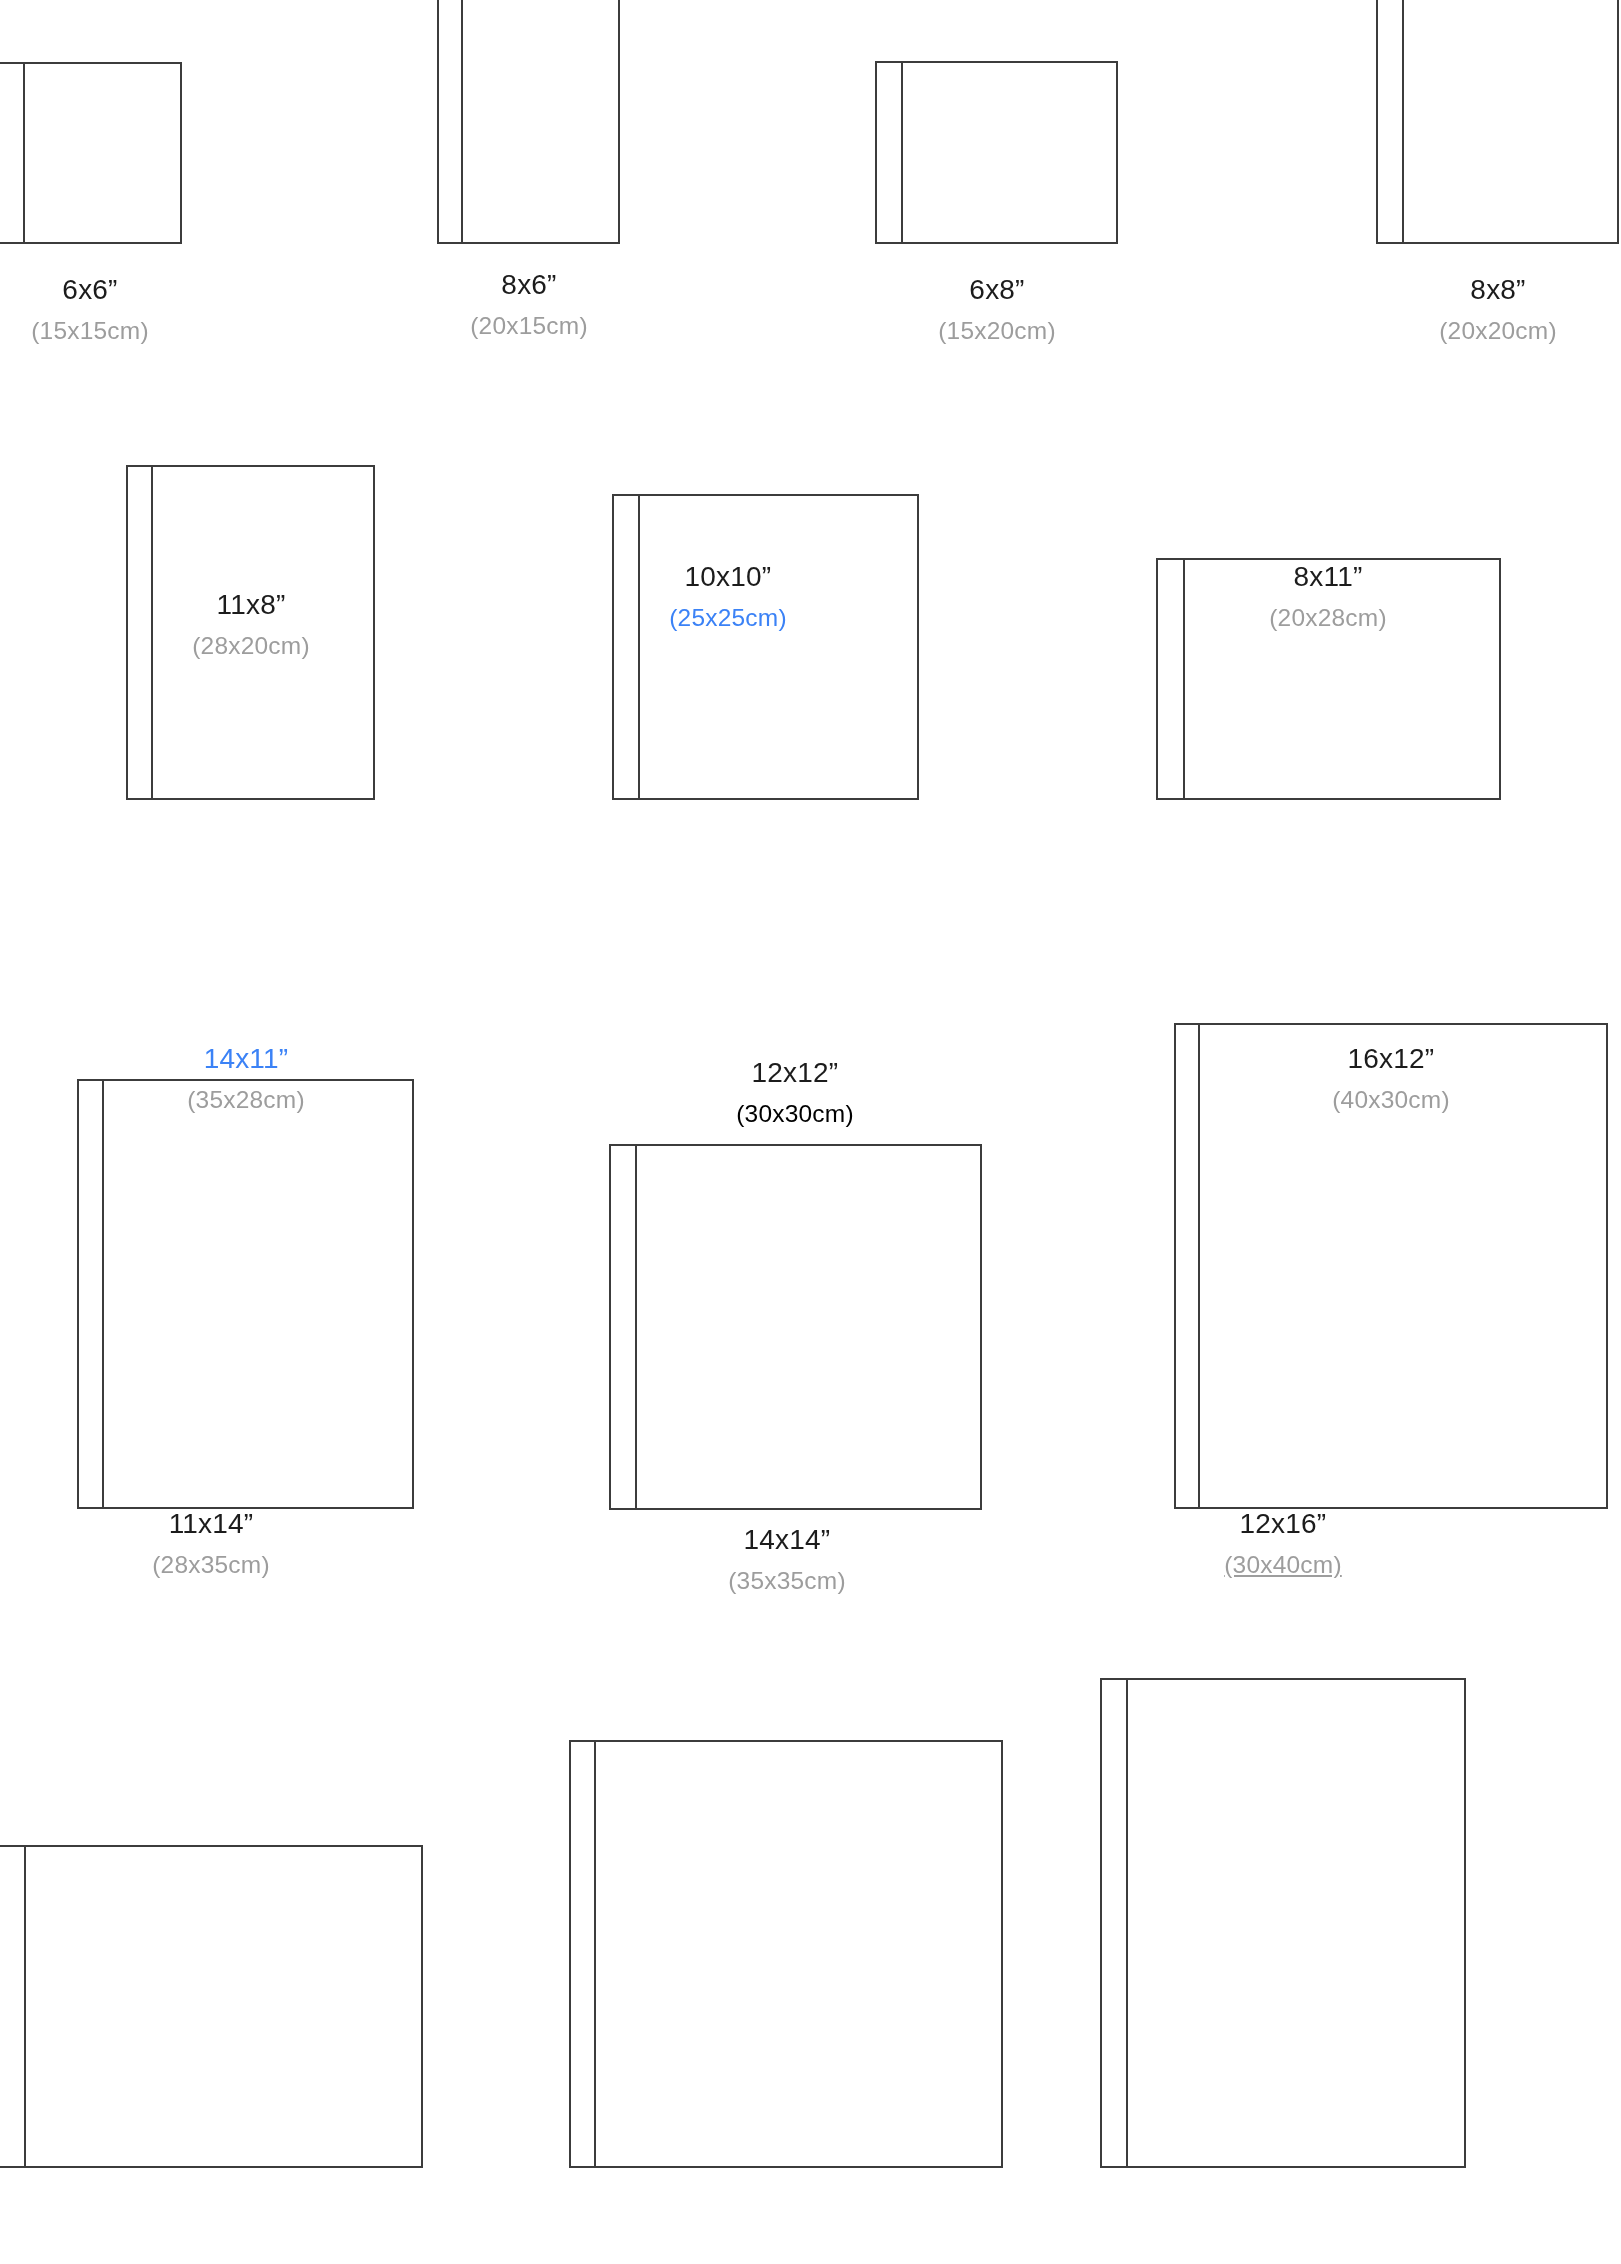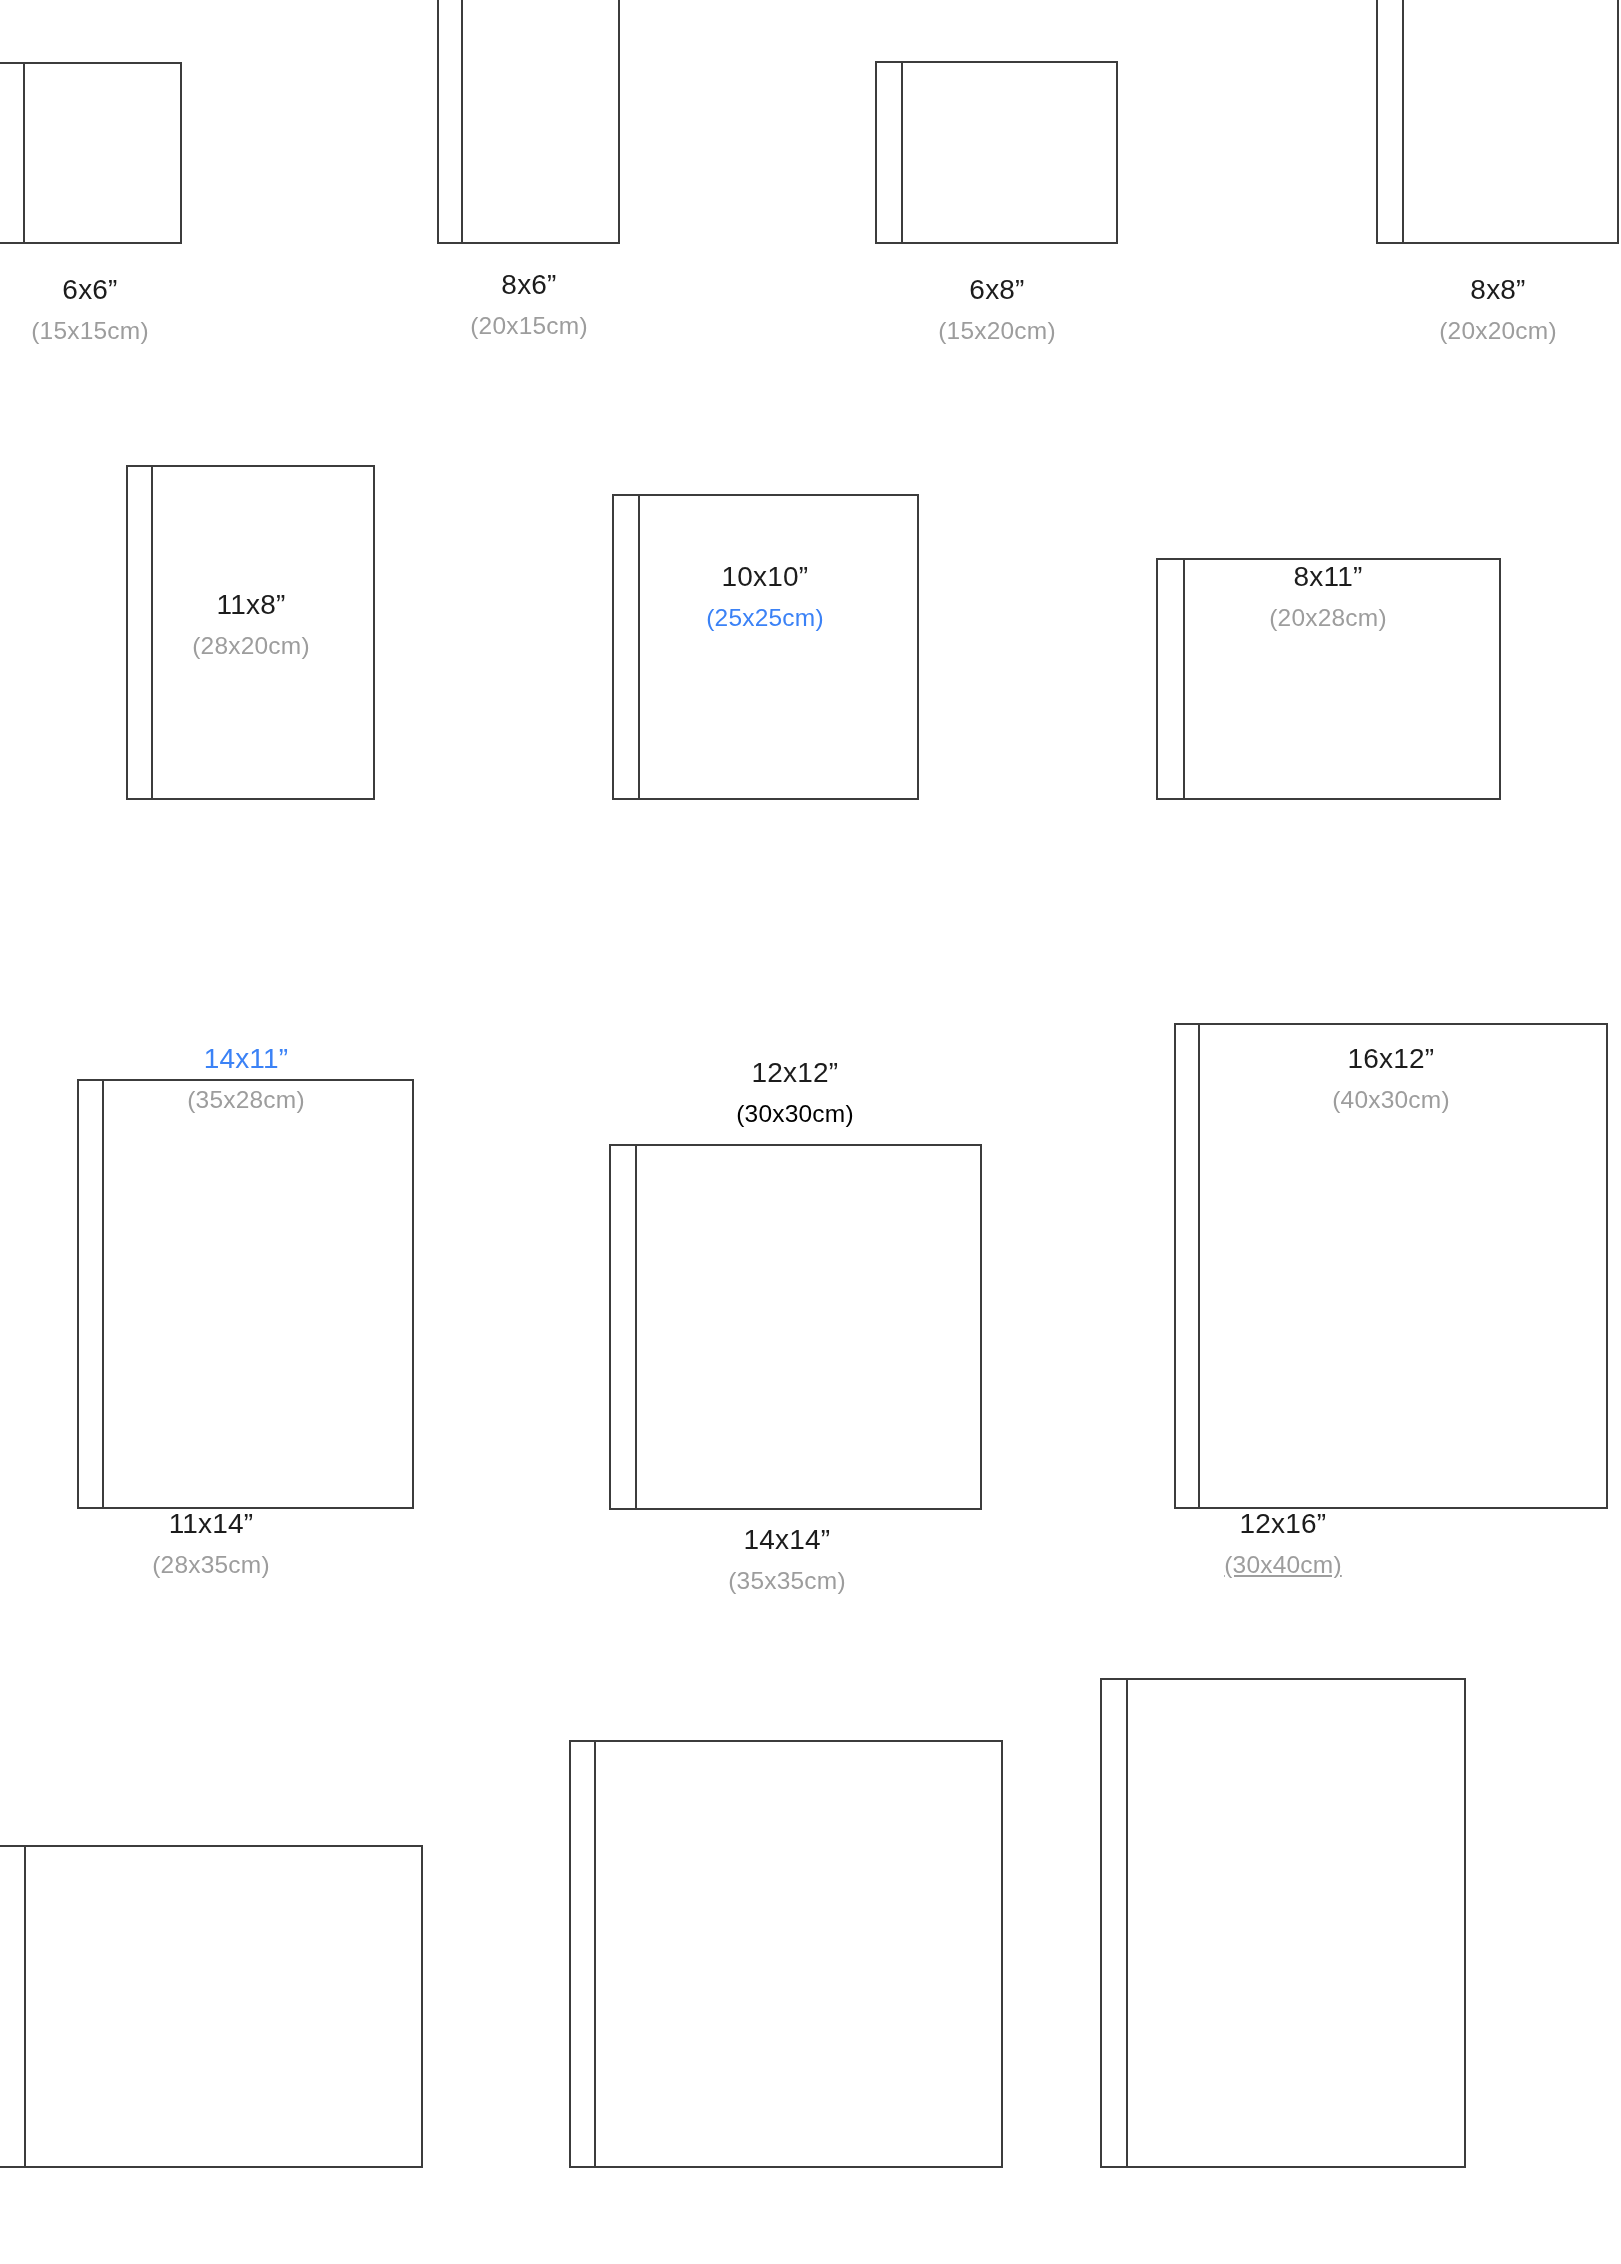--- a/index.html
+++ b/index.html
@@ -114,21 +114,21 @@
       </div>
       <div class="size-labels" style="left: 99px; width: 304px; top: 587px;">
         <span class="size-label-in" style="color: rgb(28, 28, 28);">11x8”</span>
         <span class="size-label-cm" style="color: rgb(157, 157, 157);">(28x20cm)</span>
       </div>
     </div>
     <div class="size-option" style="left: 0px; top: 0px; width: 1621px; height: 0px;">
       <div class="album-outline" style="left: 612px; top: 494px; width: 307px; height: 306px; border-color: rgb(60, 60, 60);">
         <div class="album-spine" style="left: 23.5px; border-left-color: rgb(60, 60, 60);"></div>
       </div>
-      <div class="size-labels" style="left: 613px; width: 304px; top: 559px;">
+      <div class="size-labels" style="left: 576px; width: 304px; top: 559px;">
         <span class="size-label-in" style="color: rgb(28, 28, 28);">10x10”</span>
         <span class="size-label-cm" style="color: #3b82f6;">(25x25cm)</span>
       </div>
     </div>
     <div class="size-option" style="left: 0px; top: 0px; width: 1621px; height: 0px;">
       <div class="album-outline" style="left: 1156px; top: 558px; width: 345px; height: 242px; border-color: rgb(60, 60, 60);">
         <div class="album-spine" style="left: 24.5px; border-left-color: rgb(60, 60, 60);"></div>
       </div>
       <div class="size-labels" style="left: 1176px; width: 304px; top: 559px;">
         <span class="size-label-in" style="color: rgb(28, 28, 28);">8x11”</span>

